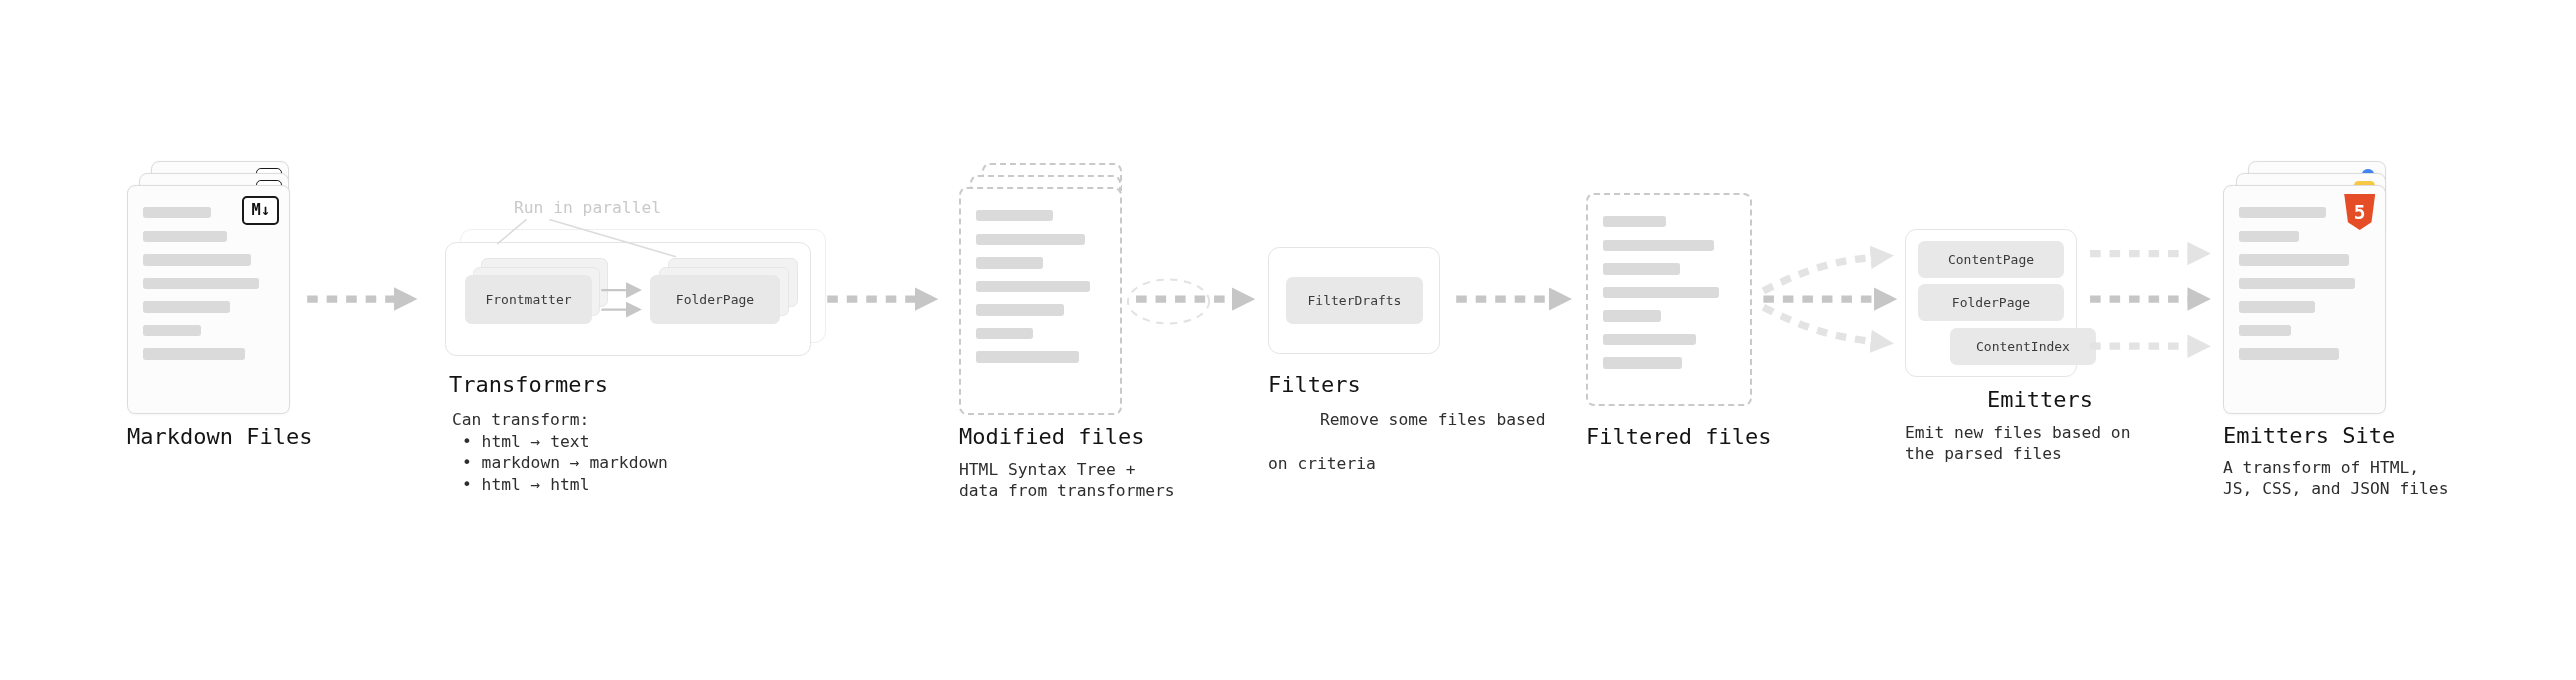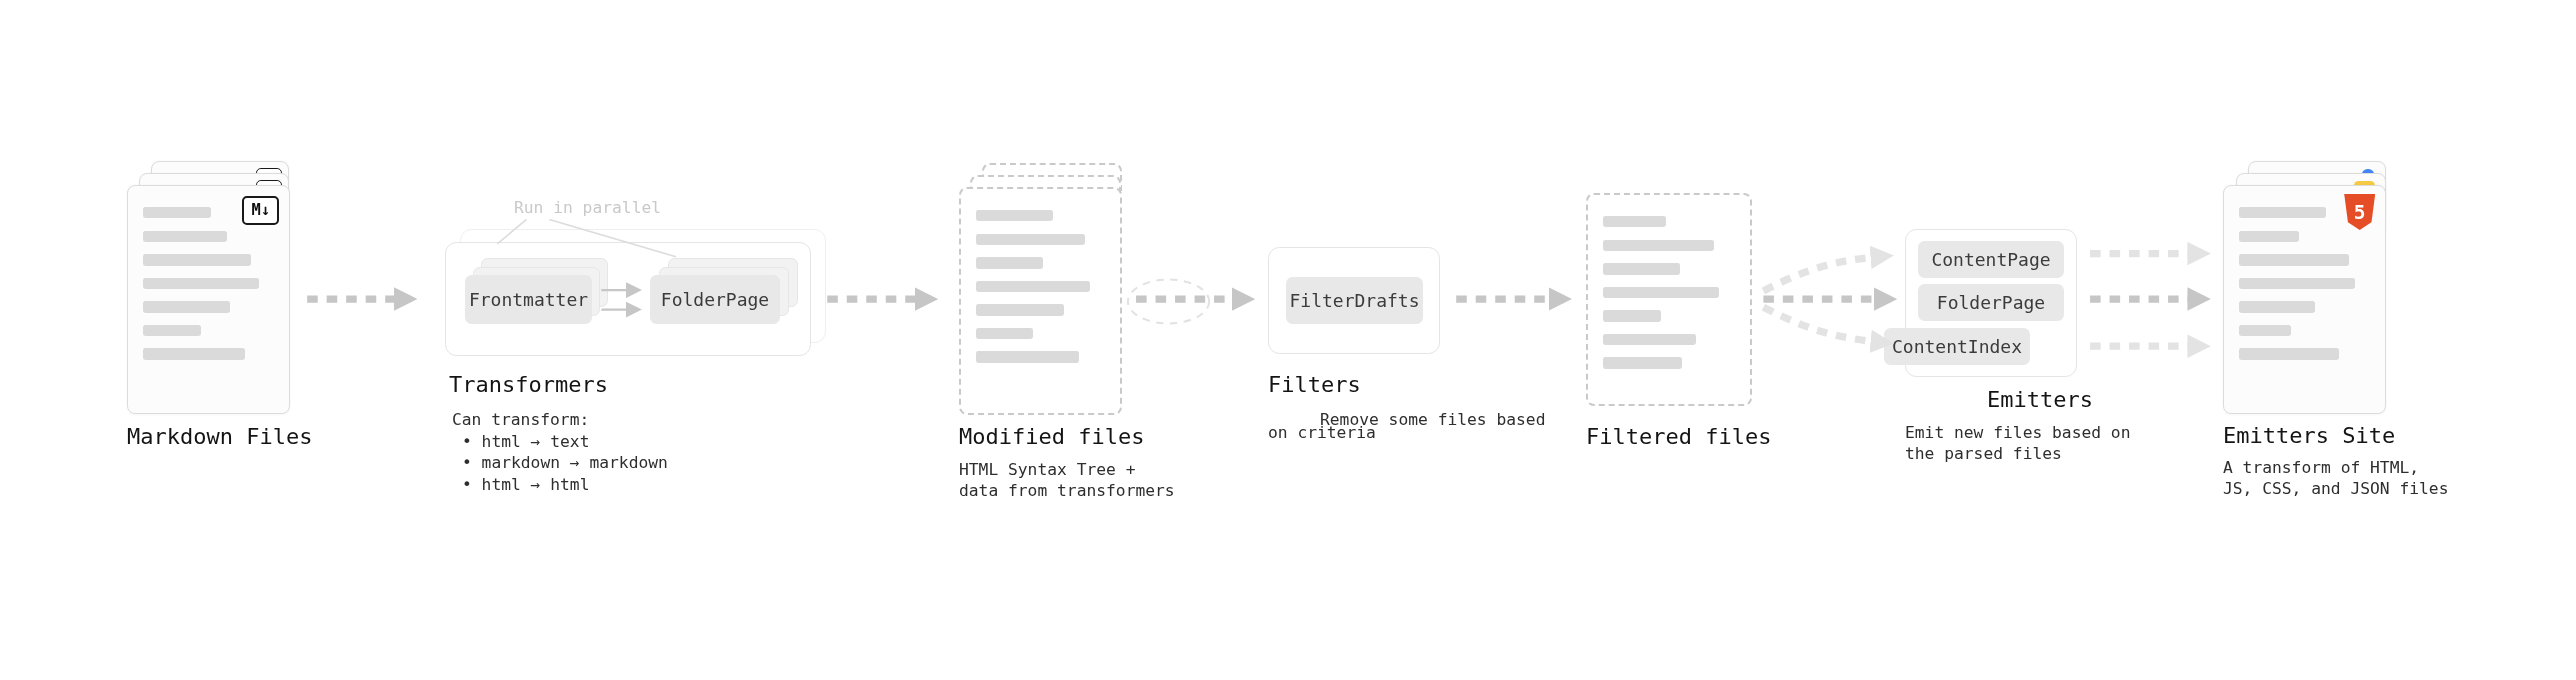--- a/index.html
+++ b/index.html
@@ -15,21 +15,21 @@
   .bar  { height:11.4px; border-radius:2.4px; background:#dadada; }
 
   .label { position:absolute; font-size:22px; color:#141414; white-space:nowrap; }
   .cap   { position:absolute; font-size:16.3px; color:#2e2e2e; white-space:nowrap; }
   .cap--muted { color:#c9c9c9; }
 
   .frame { position:absolute; border:1.6px solid #e4e4e4; border-radius:11.4px; background:#ffffff; }
   .frame--ghost { border-color:#efefef; }
 
   .node { position:absolute; background:#e8e8e8; border-radius:6.5px; display:flex; align-items:center;
-          justify-content:center; font-size:18px; color:#3b3b3b; white-space:nowrap; }
+          justify-content:center; font-size:13px; color:#3b3b3b; white-space:nowrap; }
   .node--ghost { background:#f2f2f2; border:0.8px solid #e6e6e6; }
 
   .mdicon { position:absolute; display:flex; align-items:center; justify-content:center; font-weight:bold;
             background:#ffffff; border:2.4px solid #191919; border-radius:4.9px; color:#111111; }
   .mdicon--mini { border-width:1.6px; }
 
   .html5icon { position:absolute; background:#e44d26; color:#ffffff; font-weight:bold; display:flex;
                align-items:center; justify-content:center;
                clip-path:polygon(0 0,100% 0,88% 78%,50% 100%,12% 78%); }
 
@@ -96,39 +96,39 @@
     </div>
   </div>
   <div class="label" style="left:959px;top:424px">Modified files</div>
   <div class="cap" style="left:959px;top:460px">HTML Syntax Tree +</div>
   <div class="cap" style="left:959px;top:481px">data from transformers</div>
 
   <div class="frame" style="left:1268px;top:247px;width:172px;height:107px"></div>
   <div class="node" style="left:1286px;top:277px;width:137px;height:47px">FilterDrafts</div>
   <div class="label" style="left:1268px;top:372px">Filters</div>
   <div class="cap" style="left:1320px;top:410px">Remove some files based</div>
-  <div class="cap" style="left:1268px;top:423px">on criteria</div>
+  <div class="cap" style="left:1268px;top:454px">on criteria</div>
 
   <div class="card card--dashed" style="left:1586px;top:193px;width:166px;height:213px">
     <div class="bars">
       <div class="bar" style="width:48%"></div>
       <div class="bar" style="width:84%"></div>
       <div class="bar" style="width:58%"></div>
       <div class="bar" style="width:88%"></div>
       <div class="bar" style="width:44%"></div>
       <div class="bar" style="width:70%"></div>
       <div class="bar" style="width:60%"></div>
     </div>
   </div>
   <div class="label" style="left:1586px;top:424px">Filtered files</div>
 
   <div class="frame" style="left:1905px;top:229px;width:172px;height:148px"></div>
   <div class="node" style="left:1918px;top:241px;width:146px;height:37px">ContentPage</div>
   <div class="node" style="left:1918px;top:284px;width:146px;height:37px">FolderPage</div>
-  <div class="node" style="left:1884px;top:328px;width:146px;height:37px">ContentIndex</div>
+  <div class="node" style="left:1950px;top:328px;width:146px;height:37px">ContentIndex</div>
   <div class="label" style="left:1987px;top:387px">Emitters</div>
   <div class="cap" style="left:1905px;top:423px">Emit new files based on</div>
   <div class="cap" style="left:1905px;top:444px">the parsed files</div>
 
   <div class="card" style="left:2248px;top:161px;width:138px;height:65px">
     <div class="dot" style="right:11.4px;top:6.5px;width:11.4px;height:11.4px;background:#4285f4"></div>
   </div>
   <div class="card" style="left:2236px;top:173px;width:150px;height:65px">
     <div class="pill" style="right:9.8px;top:6.5px;width:21px;height:9.8px;background:#f6c944"></div>
   </div>

